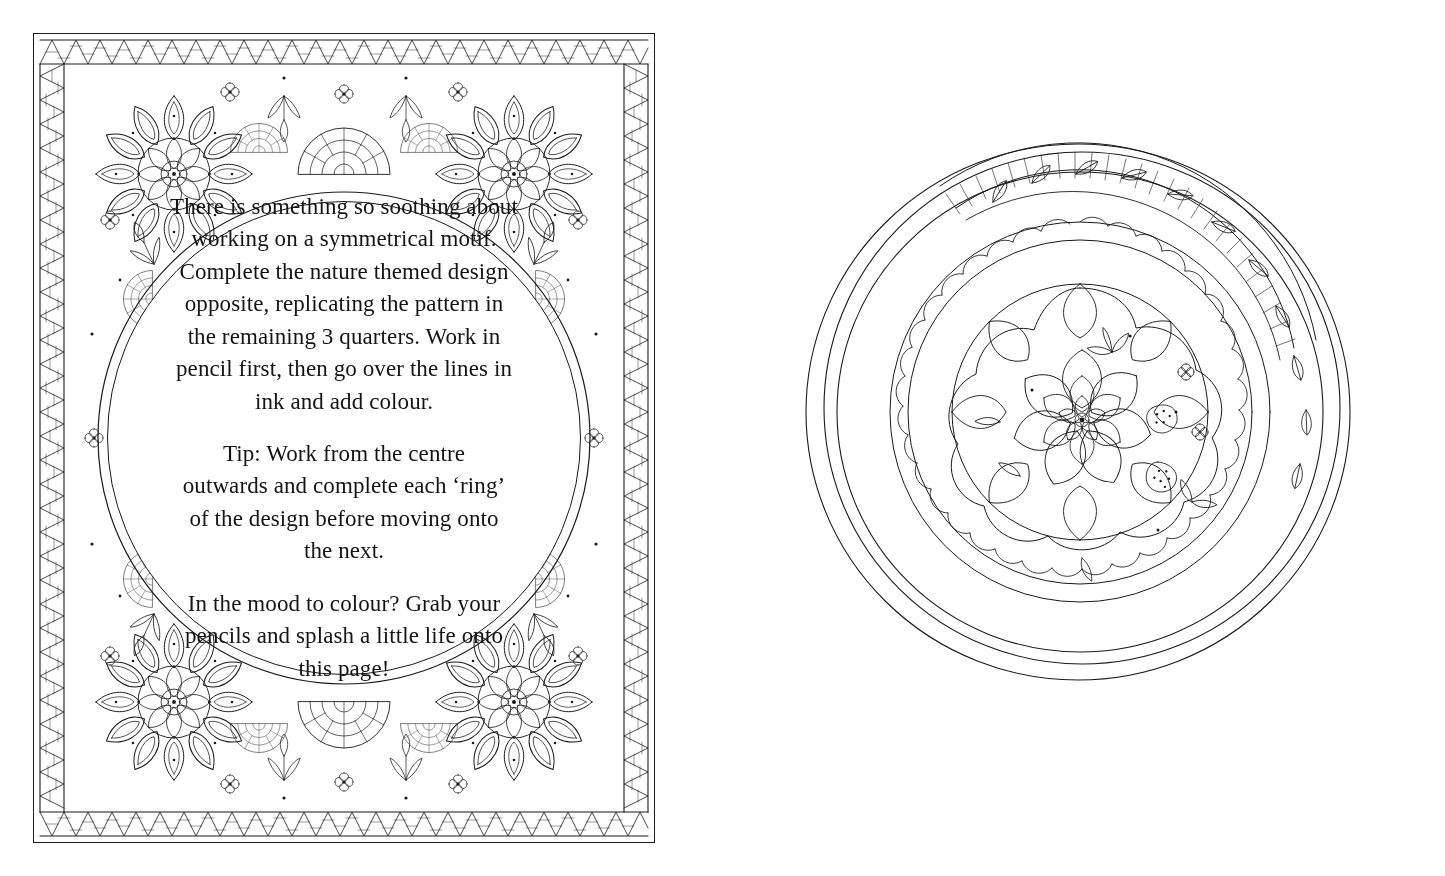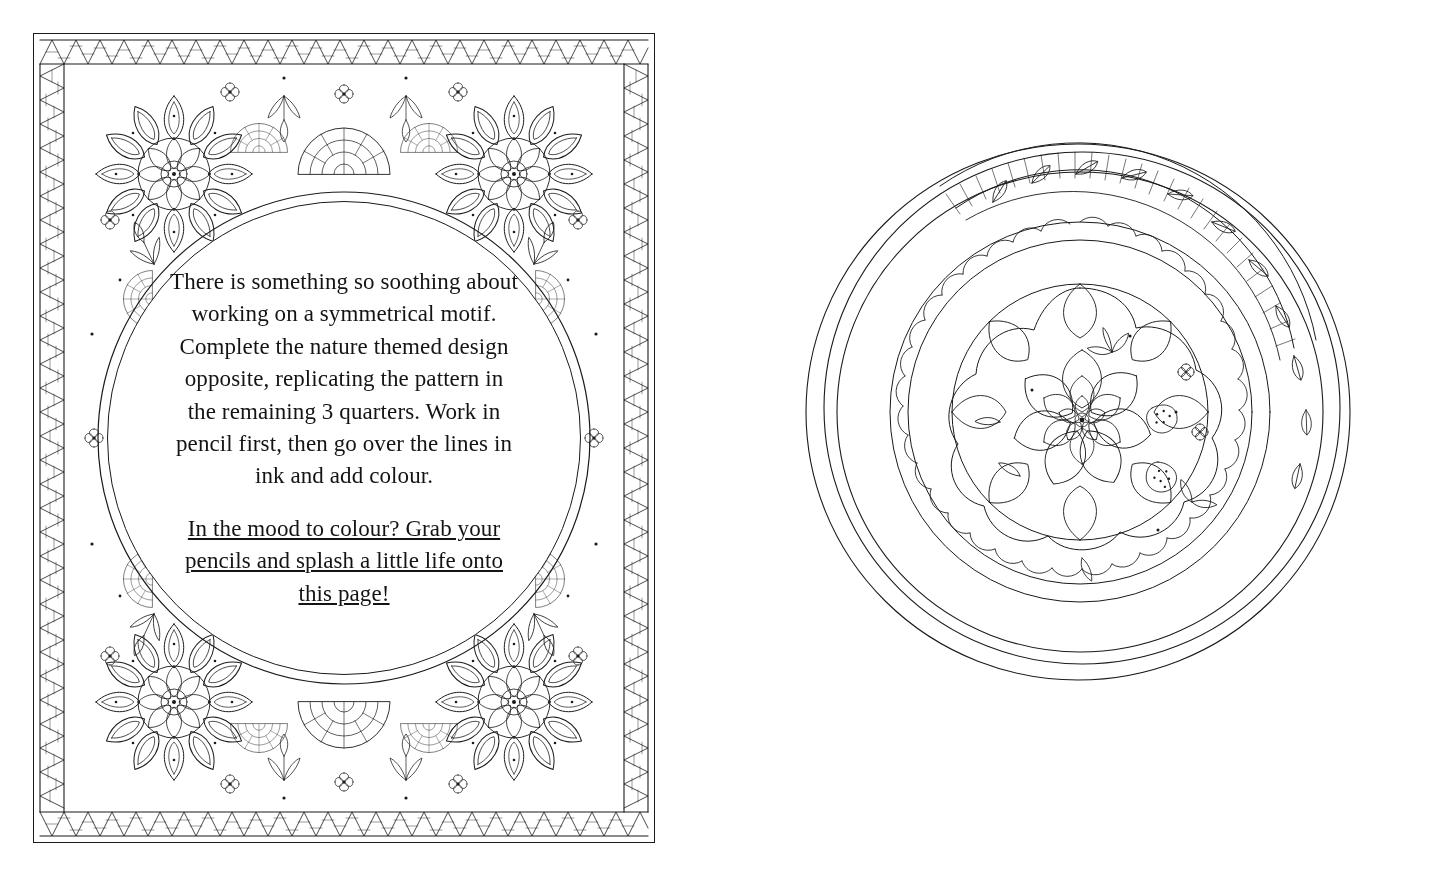--- a/index.html
+++ b/index.html
@@ -60,21 +60,20 @@
     font-size: 23px;
     line-height: 1.41;
     letter-spacing: 0.1px;
     color: #141414;
   }
   .para {
     margin: 0 0 20px 0;
   }
   .para:last-child {
     margin-bottom: 0;
-    text-decoration: underline;
   }
   .para.p2 { width: 330px; margin-left: auto; margin-right: auto; }
   .para.p3 { width: 348px; margin-left: auto; margin-right: auto; }
 
   
   .right-page {
     position: absolute;
     left: 760px;
     top: 90px;
     width: 640px;
@@ -387,20 +386,21 @@
             <circle cx="534" cy="562" r="1.4"></circle>
         </g>
 
         <circle cx="310" cy="404" r="246" fill="none" stroke="#1a1a1a" stroke-width="1.2"></circle>
       </svg>
     </div>
 
     <div class="text-circle">
       <div class="text-inner">
         <p class="para p1">There is something so soothing about working on a symmetrical motif. Complete the nature themed design opposite, replicating the pattern in the remaining 3 quarters. Work in pencil first, then go over the lines in ink and add colour.</p>
+        <p class="para p2">Tip: Work from the centre outwards and complete each ‘ring’ of the design before moving onto the next.</p>
         <p class="para p3">In the mood to colour? Grab your pencils and splash a little life onto this page!</p>
       </div>
     </div>
   </div>
 
   <div class="right-page">
     <div class="right-art">
       <svg width="640" height="640" viewBox="0 0 640 640" fill="none" stroke="#1a1a1a" stroke-width="1" stroke-linecap="round" stroke-linejoin="round">
 
         <g>

